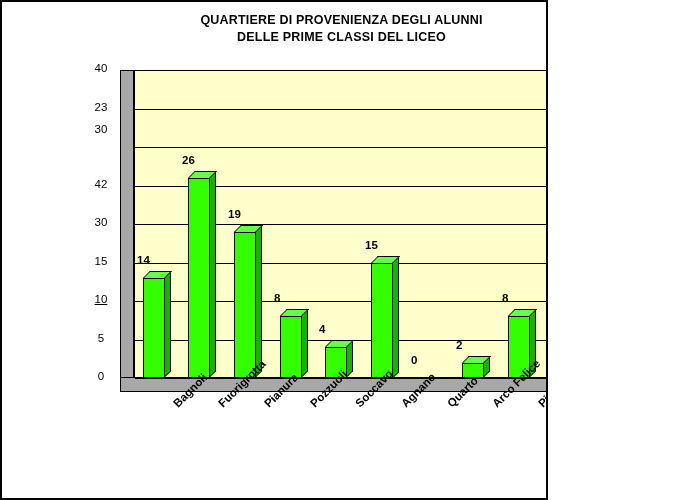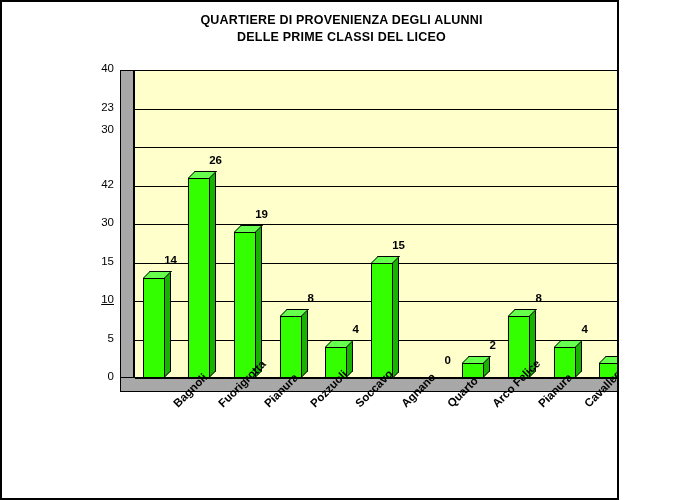--- a/index.html
+++ b/index.html
@@ -5,21 +5,21 @@
   html, body {
     margin: 0;
     padding: 0;
     background: #ffffff;
   }
   body {
     font-family: "Liberation Sans", sans-serif;
   }
   #chart-frame {
     position: relative;
-    width: 619px;
+    width: 548px;
     height: 500px;
     box-sizing: border-box;
     border: 2px solid #000000;
     background: #ffffff;
     overflow: hidden;
   }
   #chart-title {
     position: absolute;
     top: 10px;
     left: 0;
@@ -77,21 +77,21 @@
     position: absolute;
     left: 15px;
     width: 500px;
     height: 1px;
     background: #000000;
   }
   .ytick-label {
     position: absolute;
     right: 0;
     width: 26px;
-    text-align: right;
+    text-align: center;
     font-size: 11.5px;
     color: #000000;
   }
   #y-axis-labels {
     position: absolute;
     left: 84px;
     top: 68px;
     width: 28px;
     height: 322px;
   }
@@ -120,21 +120,21 @@
     background: #17b300;
     border: 1px solid #000000;
     border-left: none;
     box-sizing: border-box;
     transform: skewY(-45deg);
     transform-origin: bottom left;
   }
   .bar-value {
     position: absolute;
     width: 40px;
-    text-align: right;
+    text-align: left;
     font-size: 11.5px;
     font-weight: bold;
     color: #000000;
   }
   .xtick-label {
     position: absolute;
     font-size: 11.5px;
     font-weight: bold;
     color: #000000;
     white-space: nowrap;

